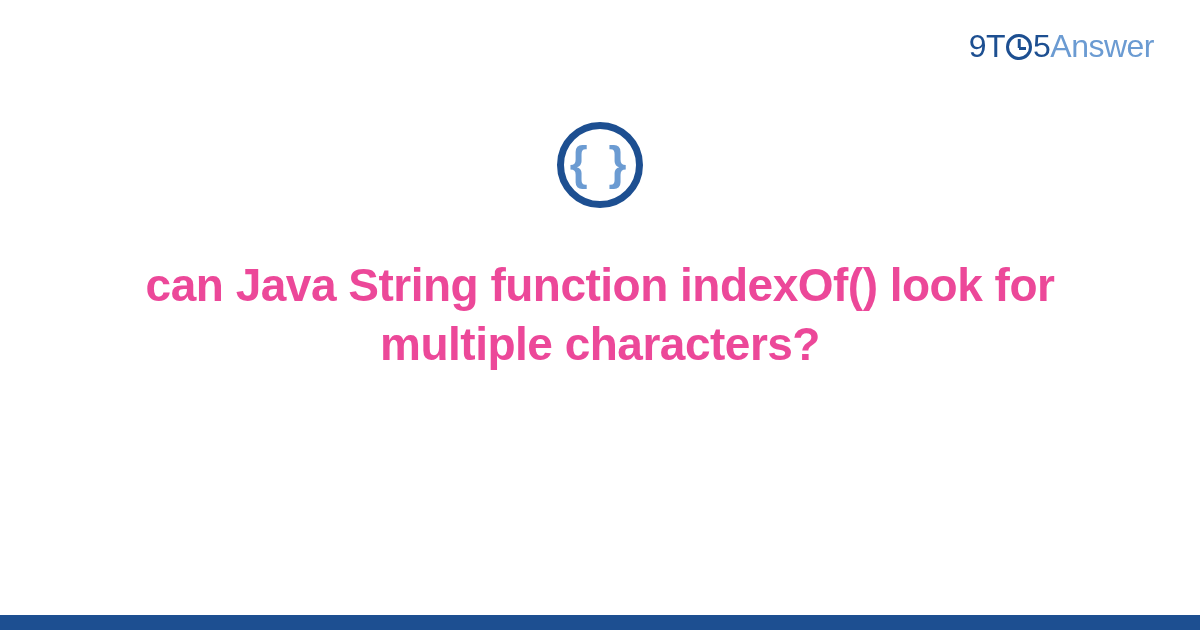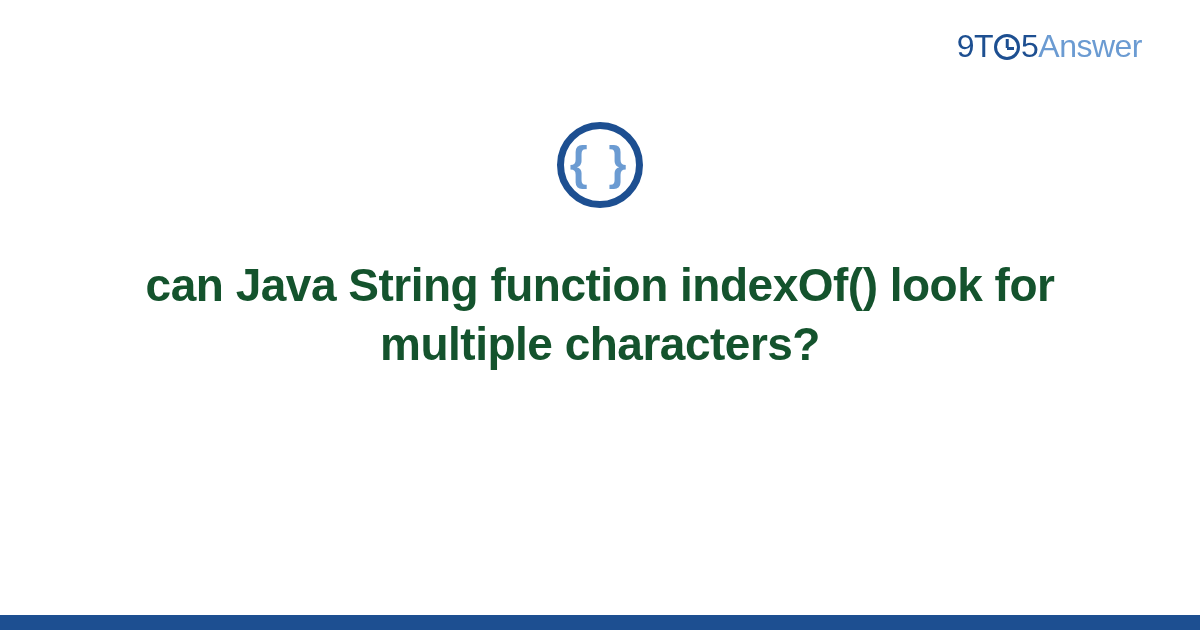--- a/index.html
+++ b/index.html
@@ -11,21 +11,21 @@
       width: 1200px;
       height: 630px;
       background: #ffffff;
       font-family: -apple-system, BlinkMacSystemFont, "Segoe UI", Helvetica, Arial, sans-serif;
       position: relative;
       overflow: hidden;
     }
     .logo {
       position: absolute;
       top: 28px;
-      right: 58px;
+      right: 46px;
       font-size: 32px;
       font-weight: 400;
       letter-spacing: -0.5px;
     }
     .logo .nine-t {
       color: #1d4f91;
       font-weight: 500;
     }
     .logo .clock {
       display: inline-block;
@@ -88,21 +88,21 @@
       font-weight: 700;
       color: #6b9bd2;
       letter-spacing: 4px;
       font-family: "Segoe UI", Arial, sans-serif;
       line-height: 1;
       transform: translateY(-2px);
     }
     .title {
       font-size: 46px;
       font-weight: 700;
-      color: #14532d;
+      color: #ec4899;
       text-align: center;
       line-height: 1.28;
       max-width: 1000px;
       letter-spacing: -0.5px;
     }
     .bottom-bar {
       position: absolute;
       bottom: 0;
       left: 0;
       right: 0;

